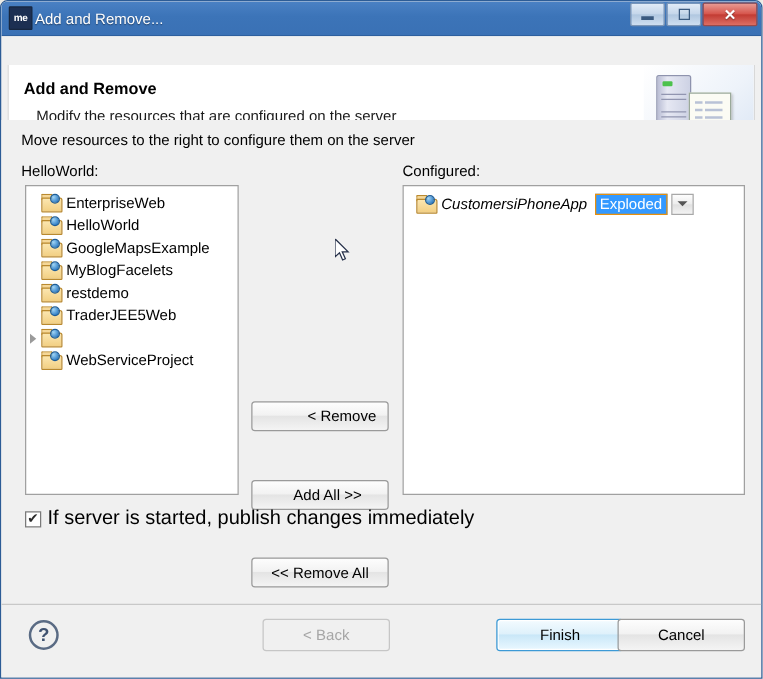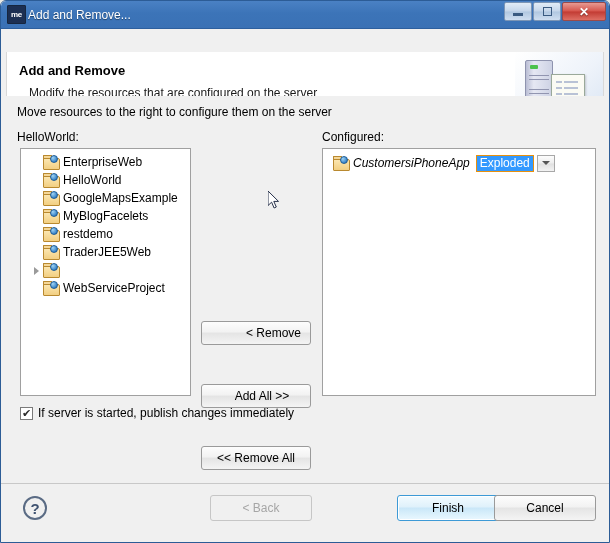--- a/index.html
+++ b/index.html
@@ -108,21 +108,21 @@
   .lbl-configured{position:absolute;left:321px;top:34px;font-size:12px;}
   .listbox{
     position:absolute;background:#fff;
     border:1px solid #a0a0a0;box-sizing:border-box;
     overflow:hidden;
   }
   #available-list{left:19px;top:52px;width:171px;height:248px;}
   #configured-list{left:321px;top:52px;width:274px;height:248px;}
   .row{
     display:flex;align-items:center;height:18px;
-    padding-left:10px;font-size:12px;white-space:nowrap;
+    font-size:12px;white-space:nowrap;
   }
   .twisty{
     width:11px;height:11px;flex:0 0 11px;margin-right:1px;
     position:relative;
   }
   .twisty.open:after{
     content:"";position:absolute;left:3px;top:2px;
     border-left:5px solid #9a9a9a;
     border-top:4px solid transparent;border-bottom:4px solid transparent;
   }
@@ -182,21 +182,21 @@
   #btn-add-all{top:288px;padding-left:12px;}
   #btn-remove-all{top:350px;}
   
   .checkrow{position:absolute;left:19px;top:310px;display:flex;align-items:center;}
   .checkbox{
     width:13px;height:13px;box-sizing:border-box;
     border:1px solid #7a7a7a;background:#fff;margin-right:5px;
     display:flex;align-items:center;justify-content:center;
     color:#2a2a2a;font-size:11px;line-height:1;
   }
-  .checkrow span{font-size:12px;}
+  .checkrow span{font-size:16px;}
   
   .footer{
     position:absolute;left:0;right:0;bottom:0;height:58px;
     background:#f0f0f0;border-top:1px solid #c8c8c8;
   }
   .help-icon{
     position:absolute;left:22px;top:12px;width:24px;height:24px;
     border:2px solid #5a6b84;border-radius:50%;
     color:#3f5270;font-size:15px;font-weight:bold;
     display:flex;align-items:center;justify-content:center;

